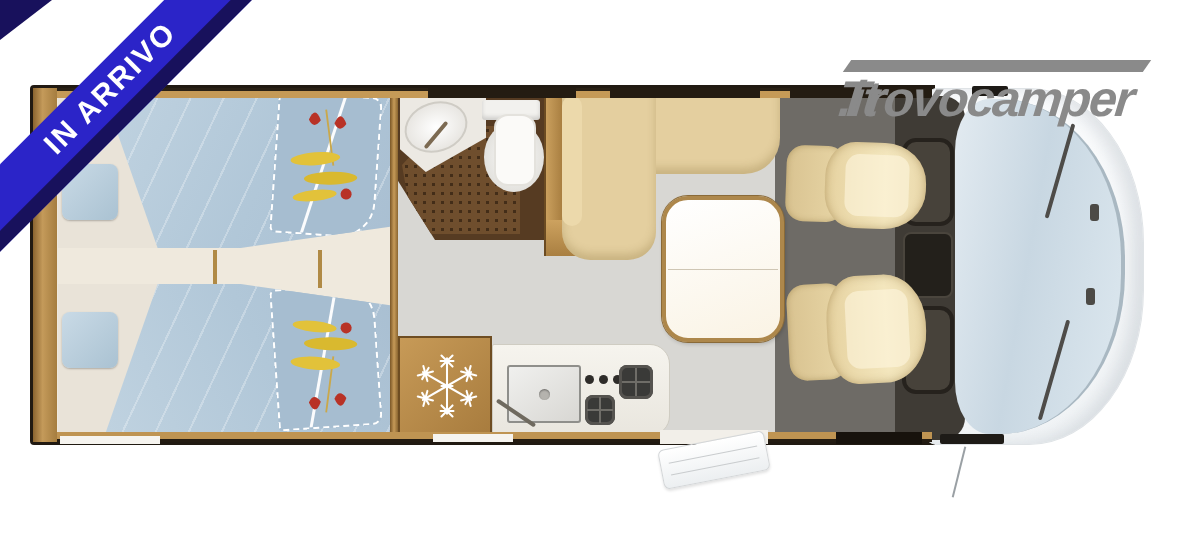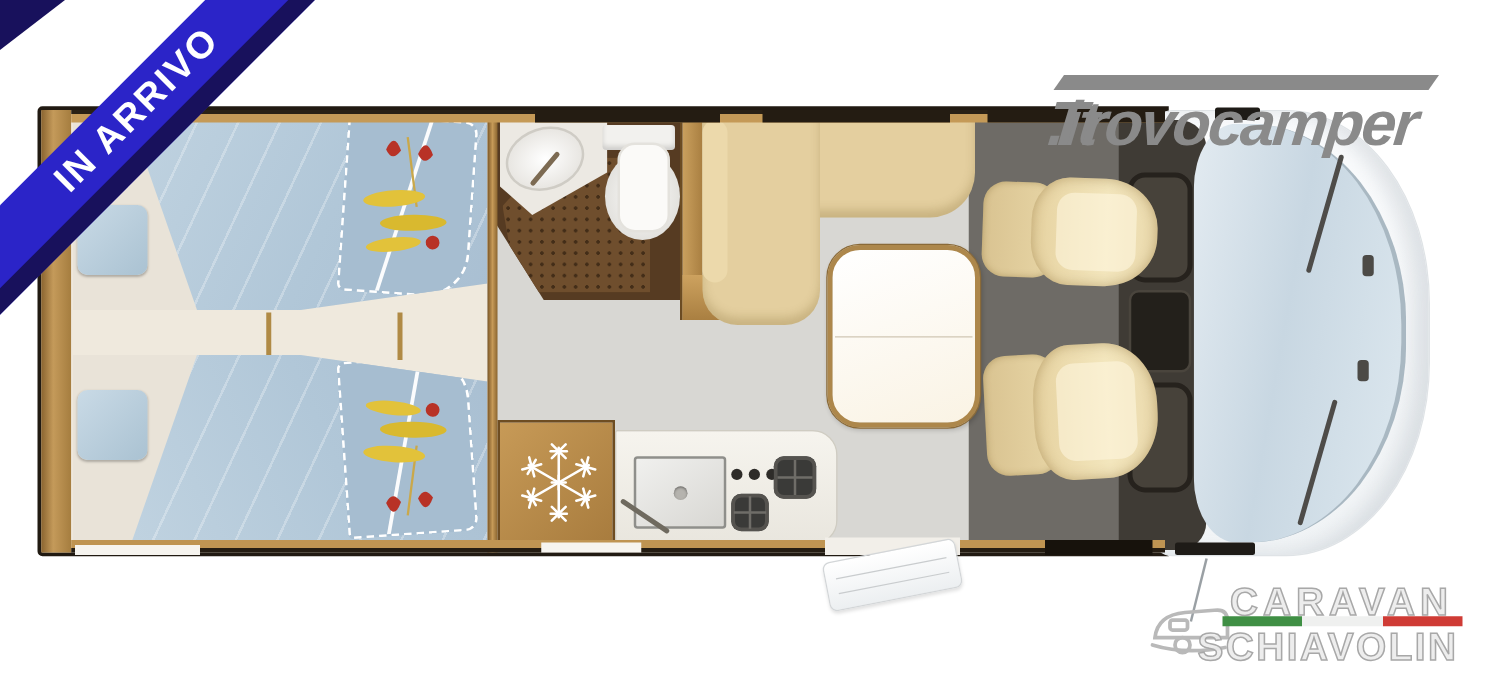--- a/index.html
+++ b/index.html
@@ -333,27 +333,14 @@
   <div class="ribbon-corner"></div>
   <div class="ribbon">
     <span class="ribbon-text">IN ARRIVO</span>
   </div>
 
   <div class="tc-logo">
     <div class="tc-bar"></div>
     <div class="tc-text"><span class="part1">Trovocamper</span><span class="part2">.it</span></div>
   </div>
 
-  <div class="dealer">
-    <svg class="dealer-icon" viewBox="0 0 70 56">
-      <g fill="none" stroke="#b9b9b9" stroke-width="3" stroke-linecap="round">
-        <path d="M8 36 q2 -18 24 -20 l26 -2 q8 0 8 9 v13 z"></path>
-        <path d="M6 42 q26 8 58 2"></path>
-        <circle cx="30" cy="42" r="6"></circle>
-        <rect x="20" y="22" width="14" height="8" rx="2"></rect>
-      </g>
-    </svg>
-    <div class="dealer-line1">CARAVAN</div>
-    <div class="dealer-flag"></div>
-    <div class="dealer-line2">SCHIAVOLIN</div>
-  </div>
 
 </div>
 
 </body></html>

